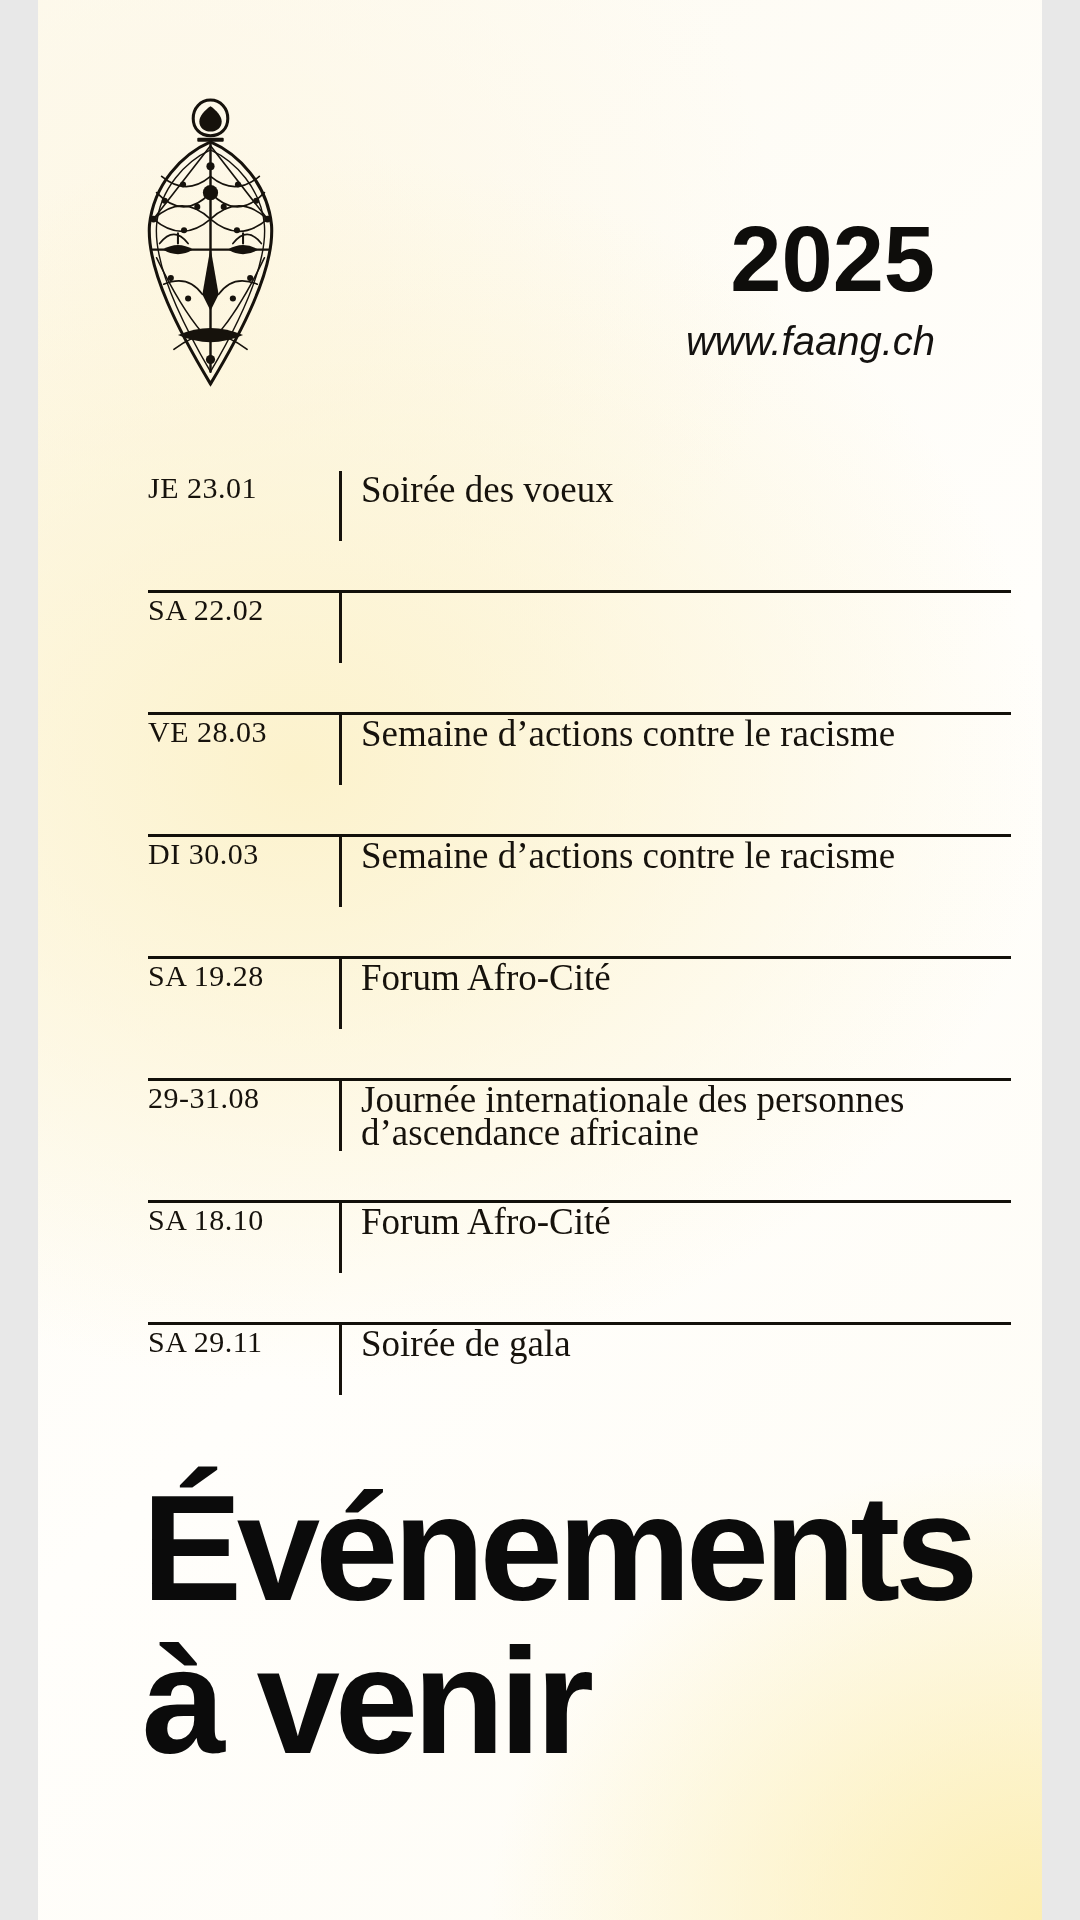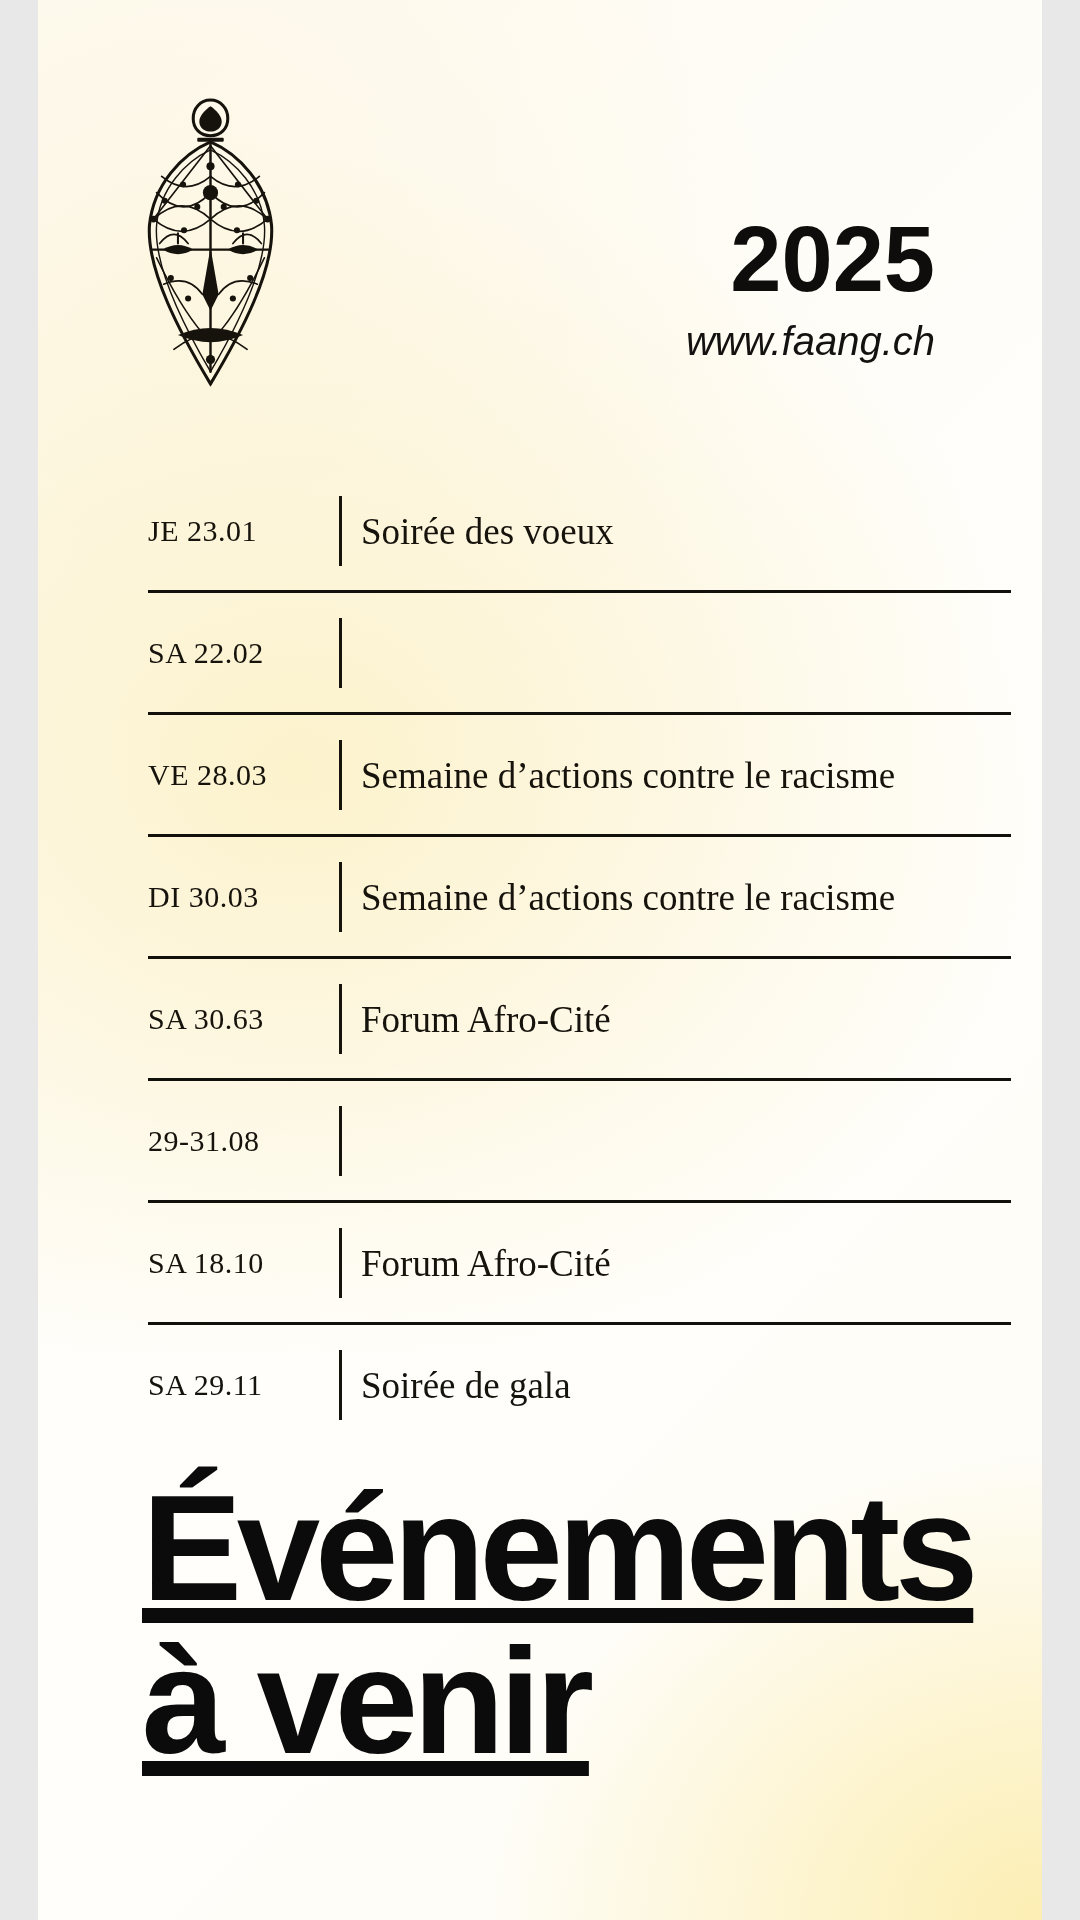--- a/index.html
+++ b/index.html
@@ -27,42 +27,42 @@
   }
   .website{
     font-size:40px; font-weight:400; margin-top:16px; line-height:1; color:#141210;
     text-decoration:none; display:inline-block;font-style:italic;
   }
   
   .list{
     position:absolute; left:110px; top:471px; width:863px; color:#16120c;
   }
   .row{
-    display:flex; align-items:center; height:119px;
+    display:flex; align-items:flex-start; height:119px;
     border-bottom:3px solid #12100a;
   }
   .row:last-child{border-bottom:none;}
   .date{
     width:191px; flex:none;
     font-family:"Liberation Serif", serif;
     font-size:30px; letter-spacing:0.5px;
   }
   .vline{
     flex:none; width:3px; height:70px; background:#16120c;
   }
   .event{
     padding-left:19px;
     font-family:Liberation Serif, serif;
     font-size:37px; line-height:0.9; padding-top:2px;
   }
   
   .big-title{
     position:absolute; left:104px; top:1472px; width:920px;
     font-size:150px; font-weight:700; line-height:1.02;
-    letter-spacing:-0.035em; color:#0b0b0b; white-space:nowrap;text-decoration:underline;
+    letter-spacing:-0.035em; color:#0b0b0b; white-space:nowrap;
   }
   .mask-ink{stroke:#16120c; fill:none; stroke-linecap:round;}
   .mask-fill{fill:#16120c; stroke:none;}
 </style>
 </head>
 <body>
 
 <div class="page">
 
   <svg class="logo" viewBox="0 0 140 290" xmlns="http://www.w3.org/2000/svg" aria-hidden="true">
@@ -136,27 +136,28 @@
         <div class="date">VE 28.03</div>
         <div class="vline"></div>
         <div class="event">Semaine d’actions contre le racisme</div>
       </div>
       <div class="row">
         <div class="date">DI 30.03</div>
         <div class="vline"></div>
         <div class="event">Semaine d’actions contre le racisme</div>
       </div>
       <div class="row">
-        <div class="date">SA 30.63</div>
+        <div class="date">SA 19.28</div>
         <div class="vline"></div>
         <div class="event">Forum Afro-Cité</div>
       </div>
       <div class="row">
         <div class="date">29-31.08</div>
         <div class="vline"></div>
+        <div class="event">Journée internationale des personnes d’ascendance africaine</div>
       </div>
       <div class="row">
         <div class="date">SA 18.10</div>
         <div class="vline"></div>
         <div class="event">Forum Afro-Cité</div>
       </div>
       <div class="row">
         <div class="date">SA 29.11</div>
         <div class="vline"></div>
         <div class="event">Soirée de gala</div>

